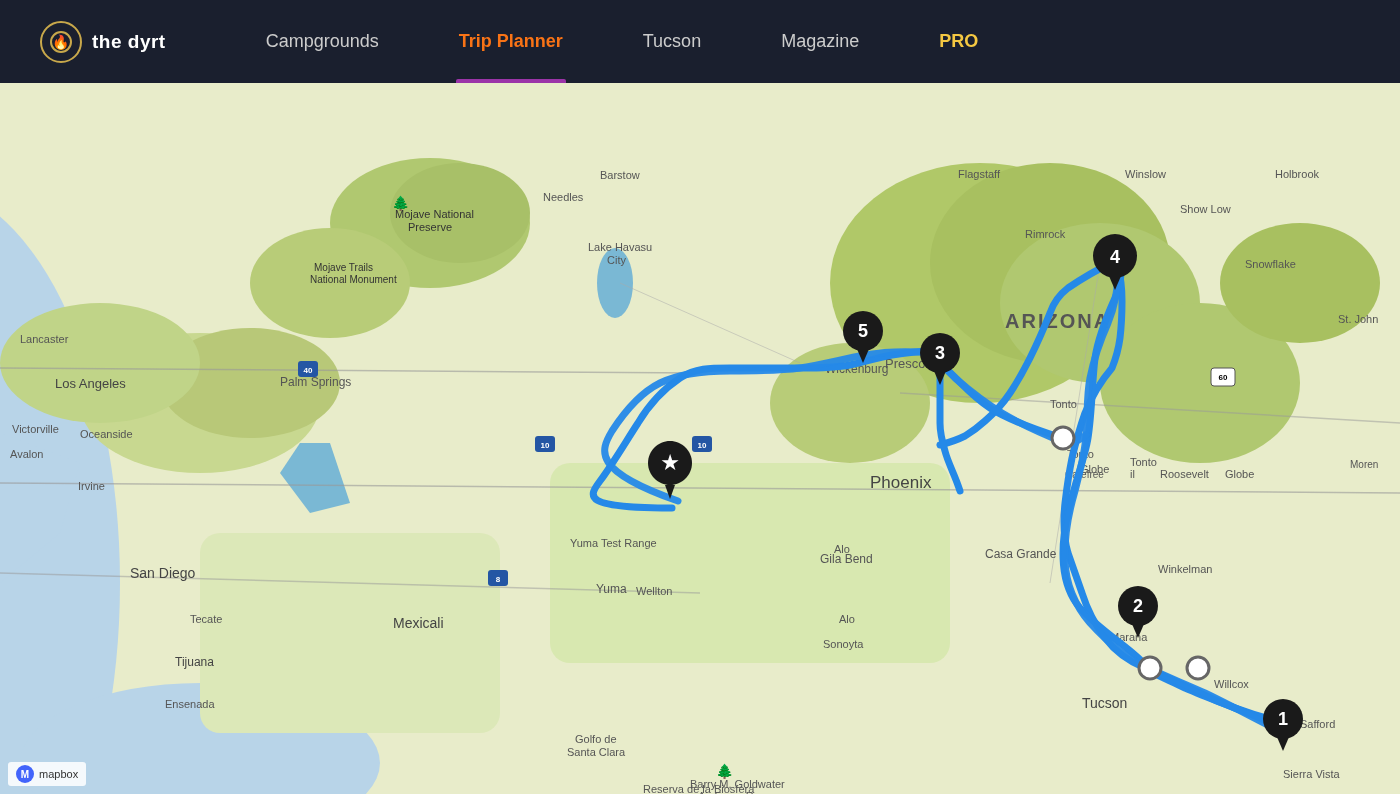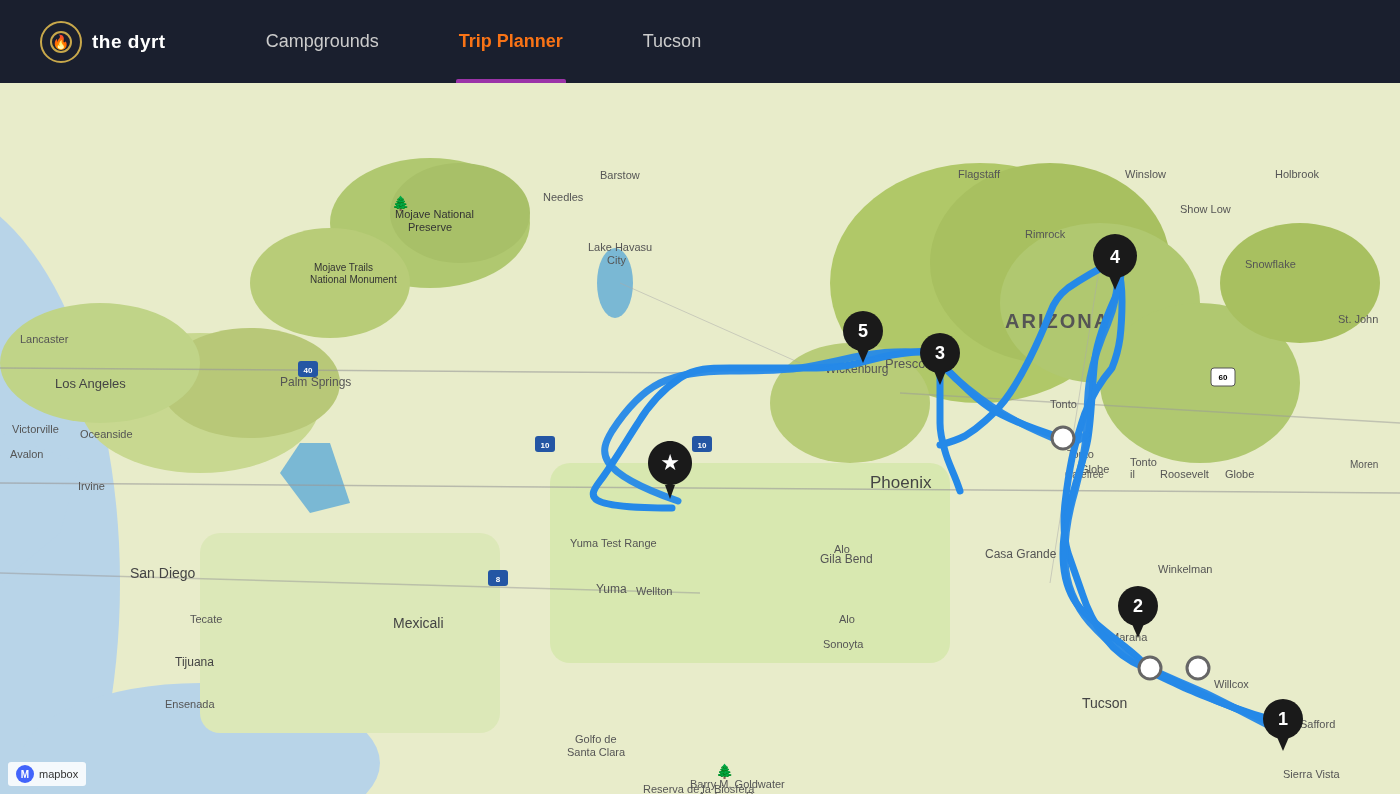--- a/index.html
+++ b/index.html
@@ -135,20 +135,22 @@
         <circle cx="11" cy="11" r="10" fill="none" stroke="#c8a84b" stroke-width="2"></circle>
         <text x="11" y="16" text-anchor="middle" font-size="14" fill="#c8a84b">🔥</text>
       </svg>
     </div>
     <span class="logo-text">the dyrt</span>
   </div>
   <nav>
     <a class="nav-item">Campgrounds</a>
     <a class="nav-item active">Trip Planner</a>
     <a class="nav-item">Tucson</a>
+    <a class="nav-item">Magazine</a>
+    <a class="nav-item pro">PRO</a>
   </nav>
 </header>
 
 <div id="map-container">
   <svg id="map-svg" viewBox="0 0 1400 711" xmlns="http://www.w3.org/2000/svg">
 
     <defs>
       <linearGradient id="skyGrad" x1="0%" y1="0%" x2="100%" y2="100%">
         <stop offset="0%" style="stop-color:#e8efc8"></stop>
         <stop offset="100%" style="stop-color:#d4e4a0"></stop>

